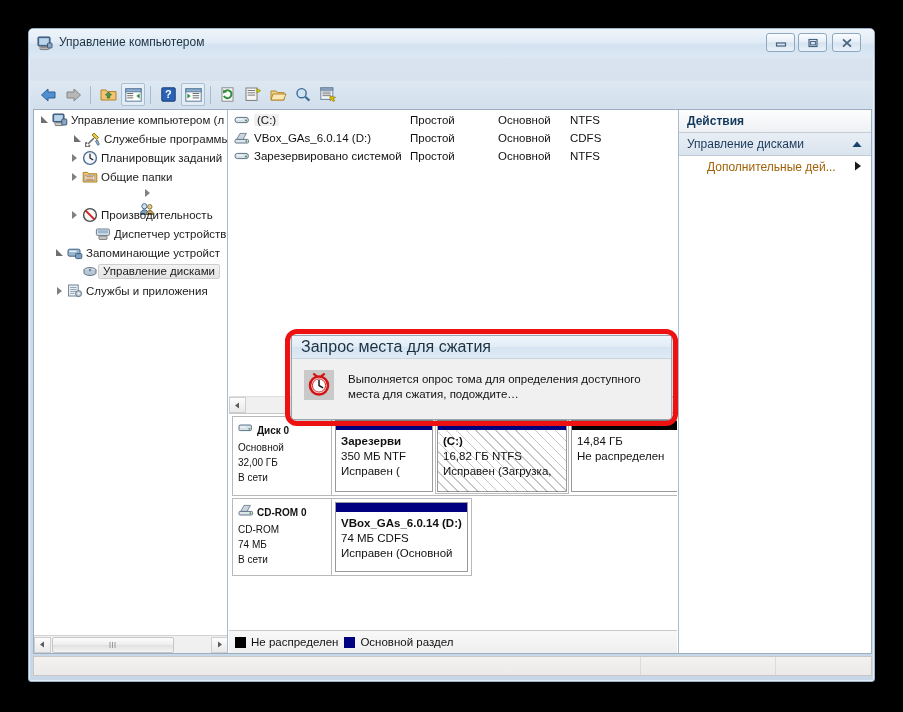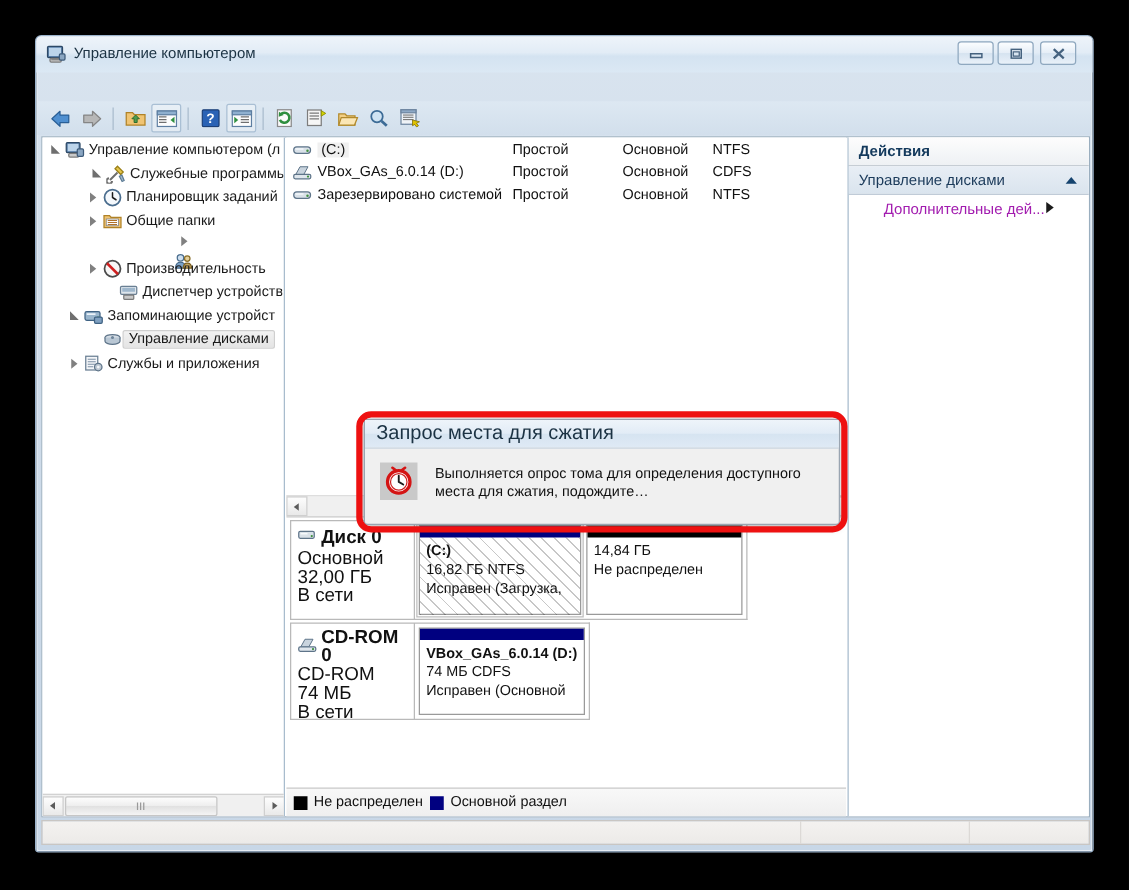--- a/index.html
+++ b/index.html
@@ -143,21 +143,21 @@
     background: #f0f0f0; display: flex; align-items: center; justify-content: space-between;
     border-top: 1px solid #dedede;
   }
   #graph {
     position: absolute; left: 0; top: 303px; width: 100%; bottom: 24px;
     background: #ffffff; overflow: hidden; border-top: 1px solid #c8c8c8;
   }
   .disk-row { display: flex; margin: 2px 0 0 3px; }
   .disk-info {
     width: 100px; flex: 0 0 100px; border: 1px solid #b9b9b9; background: #fff;
-    font-size: 15px; color: #111; padding: 3px 4px 0 5px; line-height: 15px;
+    font-size: 10px; color: #111; padding: 3px 4px 0 5px; line-height: 15px;
   }
   .disk-info .dtitle { font-weight: bold; display: flex; align-items: center; gap: 3px; }
   .parts { display: flex; border: 1px solid #b9b9b9; border-left: none; padding: 3px; gap: 4px; background:#fff;}
   .part { border: 1px solid #9a9a9a; background: #fff; position: relative; }
   .part .cap { height: 9px; background: #000080; }
   .part.unalloc .cap { background: #000000; }
   .part .body { padding: 4px 5px 0 5px; font-size: 11.5px; line-height: 15px; color: #111; white-space: nowrap; overflow: hidden; }
   .part .body b { font-weight: bold; }
   .part.hatched .body {
     background-image: repeating-linear-gradient(45deg, rgba(0,0,0,.22) 0 1px, transparent 1px 7px);
@@ -183,22 +183,22 @@
     font-size: 12px; font-weight: bold; color: #13395c;
     display: flex; align-items: center; padding-left: 8px;
   }
   #act-group {
     height: 23px; background: linear-gradient(180deg,#e8eef5,#dae4ee);
     border-bottom: 1px solid #c0cbd7;
     display: flex; align-items: center; justify-content: space-between;
     padding: 0 9px 0 8px; font-size: 12px; color: #1b3a5a; cursor: default;
   }
   .act-item {
-    height: 22px; display: flex; align-items: center; 
-    padding: 0 9px 0 28px; font-size: 12px; color: #a21caf; cursor: default;
+    height: 22px; display: flex; align-items: center; justify-content: space-between;
+    padding: 0 9px 0 28px; font-size: 12px; color: #a16207; cursor: default;
   }
   
   #statusbar {
     position: absolute; left: 4px; bottom: 5px; width: 839px; height: 20px;
     background: linear-gradient(180deg,#f4f2f0,#eceae8);
     border: 1px solid #c9c6c3; display: flex;
   }
   .st-cell { border-right: 1px solid #dcd9d6; height: 100%; }
   
   #redring {
@@ -586,20 +586,28 @@
                       <rect x="2.4" y="6.4" width="5.6" height="1.2" fill="#f6f9fb"></rect>
                       <circle cx="11.4" cy="8.8" r="0.9" fill="#3f8f3f"></circle>
                     </svg></span>
                   <span>Диск 0</span>
                 </div>
                 <div>Основной</div>
                 <div>32,00 ГБ</div>
                 <div>В сети</div>
               </div>
               <div class="parts" style="height: 80px;">
+                <div class="part" style="width: 98px;">
+                  <div class="cap"></div>
+                  <div class="body" style="height: 62px;">
+                    <div><b>Зарезерви</b></div>
+                    <div>350 МБ NTF</div>
+                    <div>Исправен (</div>
+                  </div>
+                </div>
                 <div class="part hatched" style="width: 130px;">
                   <div class="cap"></div>
                   <div class="body" style="height: 62px;">
                     <div><b>(C:)</b></div>
                     <div>16,82 ГБ NTFS</div>
                     <div>Исправен (Загрузка,</div>
                   </div>
                 </div>
                 <div class="part unalloc" style="width: 125px;">
                   <div class="cap"></div>

